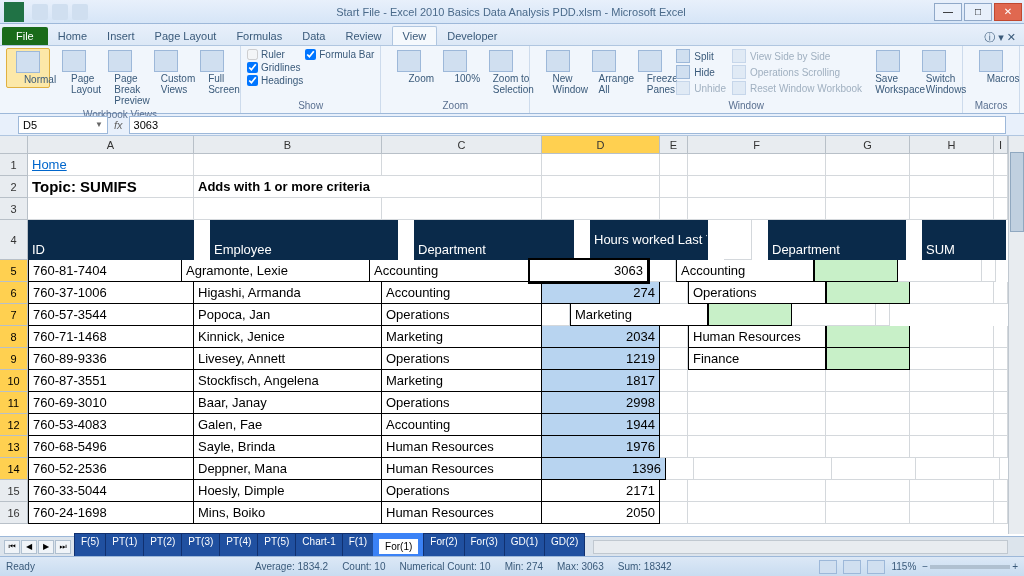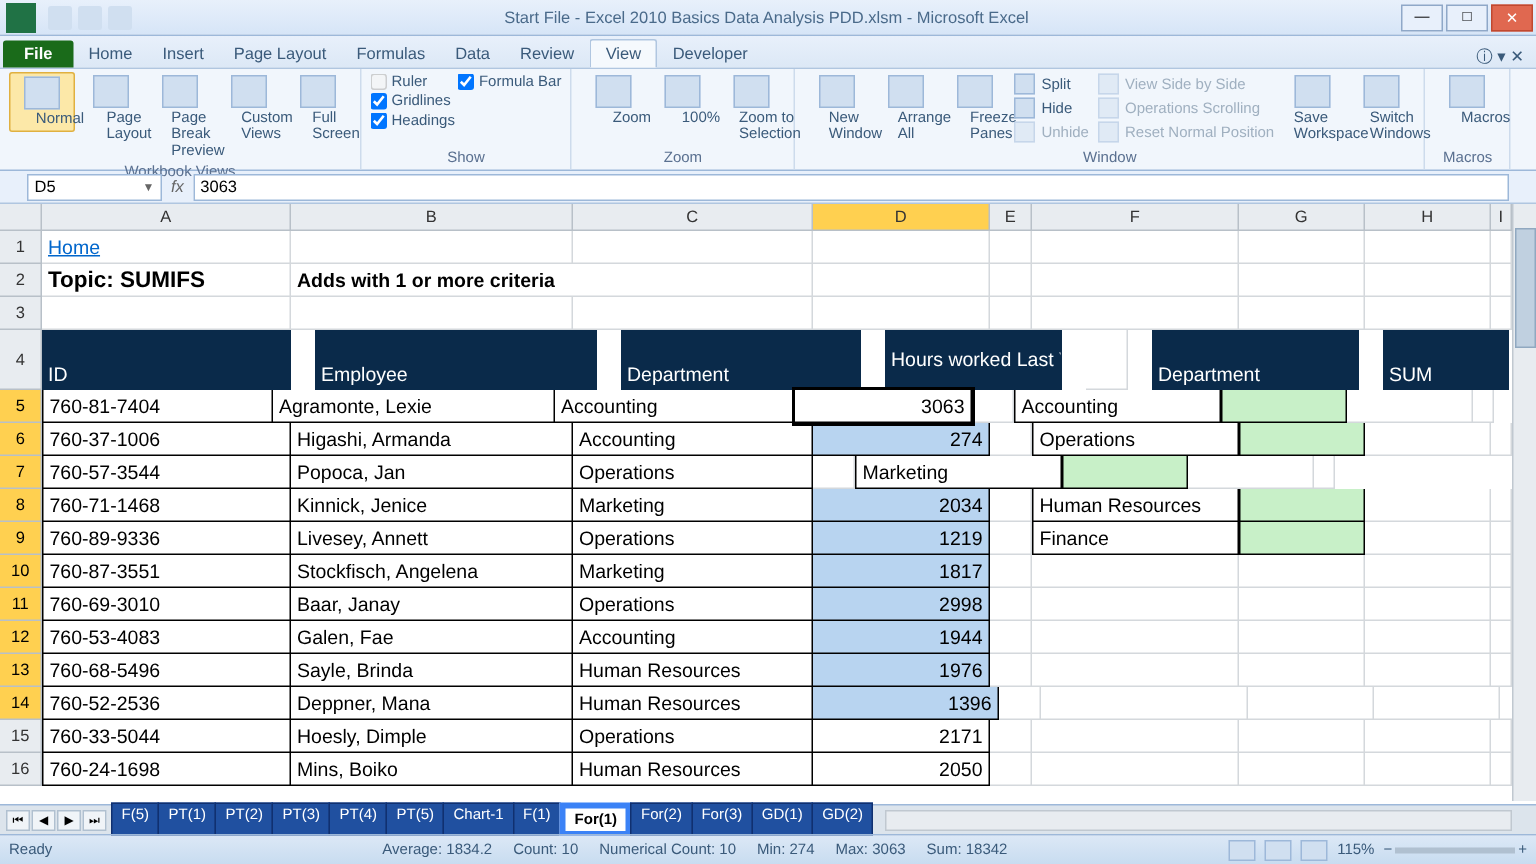--- a/index.html
+++ b/index.html
@@ -10,21 +10,21 @@
 .titlebar .center { flex: 1; text-align: center; color: #4a6a8a; font-size: 11px; }
 .titlebar .controls { display: flex; }
 .titlebar .controls span { width: 28px; height: 18px; display: inline-flex; align-items: center; justify-content: center; border: 1px solid #8fa8c8; margin-right: 2px; background: #e8f0fb; font-size: 10px; }
 .titlebar .controls span.close { background: #e06850; color: #fff; border-color: #c04830; }
 .titlebar .excel-icon { width: 20px; height: 20px; margin-left: 4px; background: #207245; display: inline-block; }
 .titlebar .qat { margin-left: 8px; display: flex; gap: 4px; }
 .titlebar .qat span { width: 16px; height: 16px; display: inline-block; background: #d0dff0; border-radius: 2px; }
 
 
 .ribbon-tabs { height: 22px; background: linear-gradient(#e8f0fb, #dce8f6); display: flex; align-items: flex-end; border-bottom: 1px solid #b0c6e0; }
-.ribbon-tabs .file { background: #1a6b1a; color: #fff; padding: 3px 14px; font-size: 11px; margin-left: 2px; border-radius: 2px 2px 0 0; font-weight: bold; }
+.ribbon-tabs .file { background: #1a6b1a; color: #fff; padding: 3px 14px; font-size: 11px; margin-left: 2px; border-radius: 2px 2px 0 0; }
 .ribbon-tabs .tab { padding: 3px 10px; color: #3a5a7a; cursor: pointer; }
 .ribbon-tabs .tab.active { background: #f5f9fd; border: 1px solid #b0c6e0; border-bottom: none; border-radius: 2px 2px 0 0; }
 .ribbon-tabs .help { margin-left: auto; margin-right: 8px; color: #3a5a7a; }
 
 
 .ribbon { height: 68px; background: #f1f6fc; border-bottom: 1px solid #9db8d9; display: flex; }
 .group { border-right: 1px solid #cddbec; padding: 2px 6px; display: flex; flex-direction: column; justify-content: space-between; }
 .group .row { display: flex; gap: 2px; align-items: flex-start; }
 .group .label { text-align: center; color: #5a7090; font-size: 10px; padding-top: 1px; }
 .btn-lg { display: flex; flex-direction: column; align-items: center; width: 44px; padding: 2px; cursor: pointer; }
@@ -71,21 +71,21 @@
 .cell.selcol { background: #b8d4f0; }
 .cell.active { background: #fff; outline: 2px solid #000; z-index: 5; position: relative; }
 .cell.green { background: #c8f0c8; }
 .cell.sumrow { border: 1px solid #000; border-top: none; }
 
 
 .tabstrip { position: absolute; bottom: 20px; left: 0; right: 0; height: 20px; background: #dce4ec; display: flex; align-items: center; border-top: 1px solid #9db8d9; font-size: 10px; }
 .tabstrip .nav { display: flex; gap: 1px; margin: 0 4px; }
 .tabstrip .nav span { width: 16px; height: 14px; background: #f0f4f8; border: 1px solid #b0c0d0; display: inline-flex; align-items: center; justify-content: center; font-size: 8px; }
 .tabstrip .stab { padding: 2px 6px; background: #2050a0; color: #fff; border: 1px solid #103070; margin-left: -1px; font-size: 10px; cursor: pointer; }
-.tabstrip .stab.active { background: #fff; color: #000; border: 4px solid #3b82f6; font-weight: bold; }
+.tabstrip .stab.active { background: #fff; color: #000; border: 6px solid #3b82f6; font-weight: normal; }
 .tabstrip .hscroll { flex: 1; margin: 0 16px 0 8px; height: 14px; background: #e8ecf0; border: 1px solid #c0c8d0; }
 
 
 .status { position: absolute; bottom: 0; left: 0; right: 0; height: 20px; background: linear-gradient(#dce8f6, #c8dcf0); display: flex; align-items: center; font-size: 10px; color: #3a5a7a; padding: 0 6px; border-top: 1px solid #9db8d9; }
 .status .stats { margin-left: 220px; display: flex; gap: 14px; }
 .status .right { margin-left: auto; display: flex; align-items: center; gap: 6px; }
 .status .viewbtn { width: 18px; height: 14px; background: #d0dff0; border: 1px solid #9db8d9; }
 .status .zoom { display: flex; align-items: center; gap: 2px; }
 .status .slider { width: 80px; height: 4px; background: #b0c0d0; }
 
@@ -224,21 +224,21 @@
         <div class="btn-sm disabled">
             <span class="ico"></span>
             <span>View Side by Side</span>
           </div>
         <div class="btn-sm disabled">
             <span class="ico"></span>
             <span>Operations Scrolling</span>
           </div>
         <div class="btn-sm disabled">
             <span class="ico"></span>
-            <span>Reset Normal Position</span>
+            <span>Reset Window Workbook</span>
           </div>
       </div>
       <div class="btn-lg">
           <div class="ico"></div>
           <div class="txt">Save Workspace</div>
         </div>
       <div class="btn-lg">
           <div class="ico"></div>
           <div class="txt">Switch Windows</div>
         </div>

